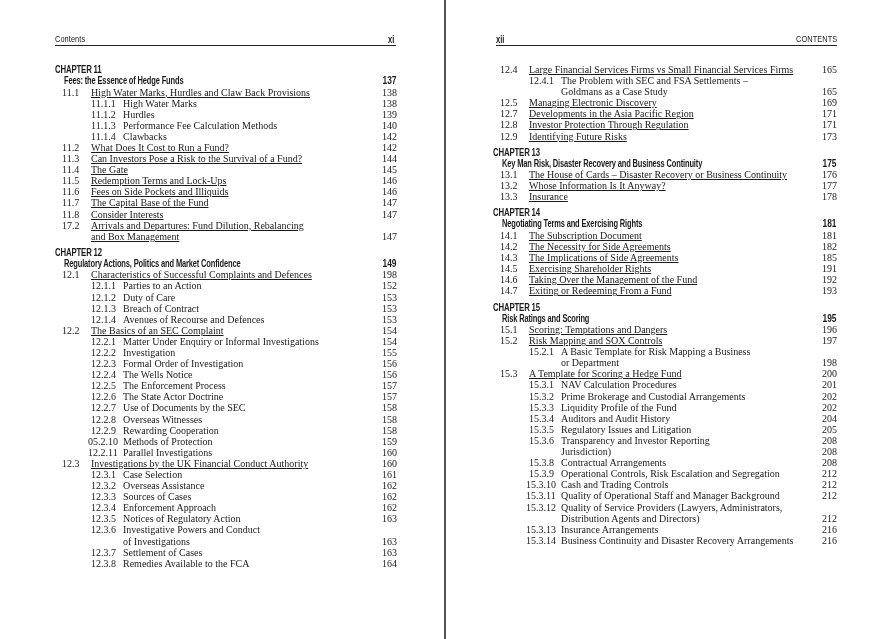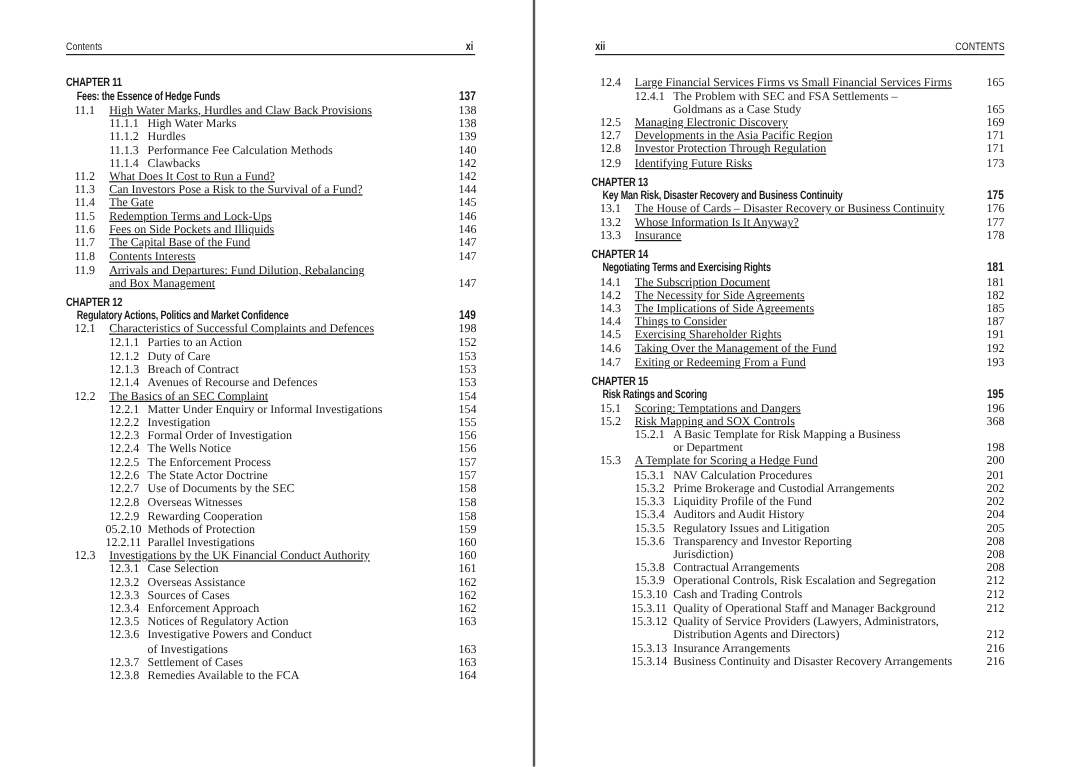--- a/index.html
+++ b/index.html
@@ -108,25 +108,25 @@
           <span class="title">Fees on Side Pockets and Illiquids</span>
           <span class="pg">146</span>
         </div>
         <div class="row lvl1">
           <span class="num">11.7</span>
           <span class="title">The Capital Base of the Fund</span>
           <span class="pg">147</span>
         </div>
         <div class="row lvl1">
           <span class="num">11.8</span>
-          <span class="title">Contents Interests</span>
+          <span class="title">Consider Interests</span>
           <span class="pg">147</span>
         </div>
         <div class="row lvl1">
-          <span class="num">11.9</span>
+          <span class="num">17.2</span>
           <span class="title">Arrivals and Departures: Fund Dilution, Rebalancing</span>
         </div>
         <div class="row lvl1 cont">
           <span class="title">and Box Management</span>
           <span class="pg">147</span>
         </div>
       </div>
       <div class="gap"></div>
       <div class="chapter">
         <div class="chap">CHAPTER 12</div>
@@ -352,25 +352,20 @@
         <span class="num">14.2</span>
         <span class="title">The Necessity for Side Agreements</span>
         <span class="pg">182</span>
       </div>
       <div class="row lvl1">
         <span class="num">14.3</span>
         <span class="title">The Implications of Side Agreements</span>
         <span class="pg">185</span>
       </div>
       <div class="row lvl1">
-        <span class="num">14.4</span>
-        <span class="title">Things to Consider</span>
-        <span class="pg">187</span>
-      </div>
-      <div class="row lvl1">
         <span class="num">14.5</span>
         <span class="title">Exercising Shareholder Rights</span>
         <span class="pg">191</span>
       </div>
       <div class="row lvl1">
         <span class="num">14.6</span>
         <span class="title">Taking Over the Management of the Fund</span>
         <span class="pg">192</span>
       </div>
       <div class="row lvl1">
@@ -387,21 +382,21 @@
         <span class="pg">195</span>
       </div>
       <div class="row lvl1">
         <span class="num">15.1</span>
         <span class="title">Scoring: Temptations and Dangers</span>
         <span class="pg">196</span>
       </div>
       <div class="row lvl1">
         <span class="num">15.2</span>
         <span class="title">Risk Mapping and SOX Controls</span>
-        <span class="pg">368</span>
+        <span class="pg">197</span>
       </div>
       <div class="row lvl2">
         <span class="num">15.2.1</span>
         <span class="title">A Basic Template for Risk Mapping a Business</span>
       </div>
       <div class="row lvl2 cont">
         <span class="title">or Department</span>
         <span class="pg">198</span>
       </div>
       <div class="row lvl1">

